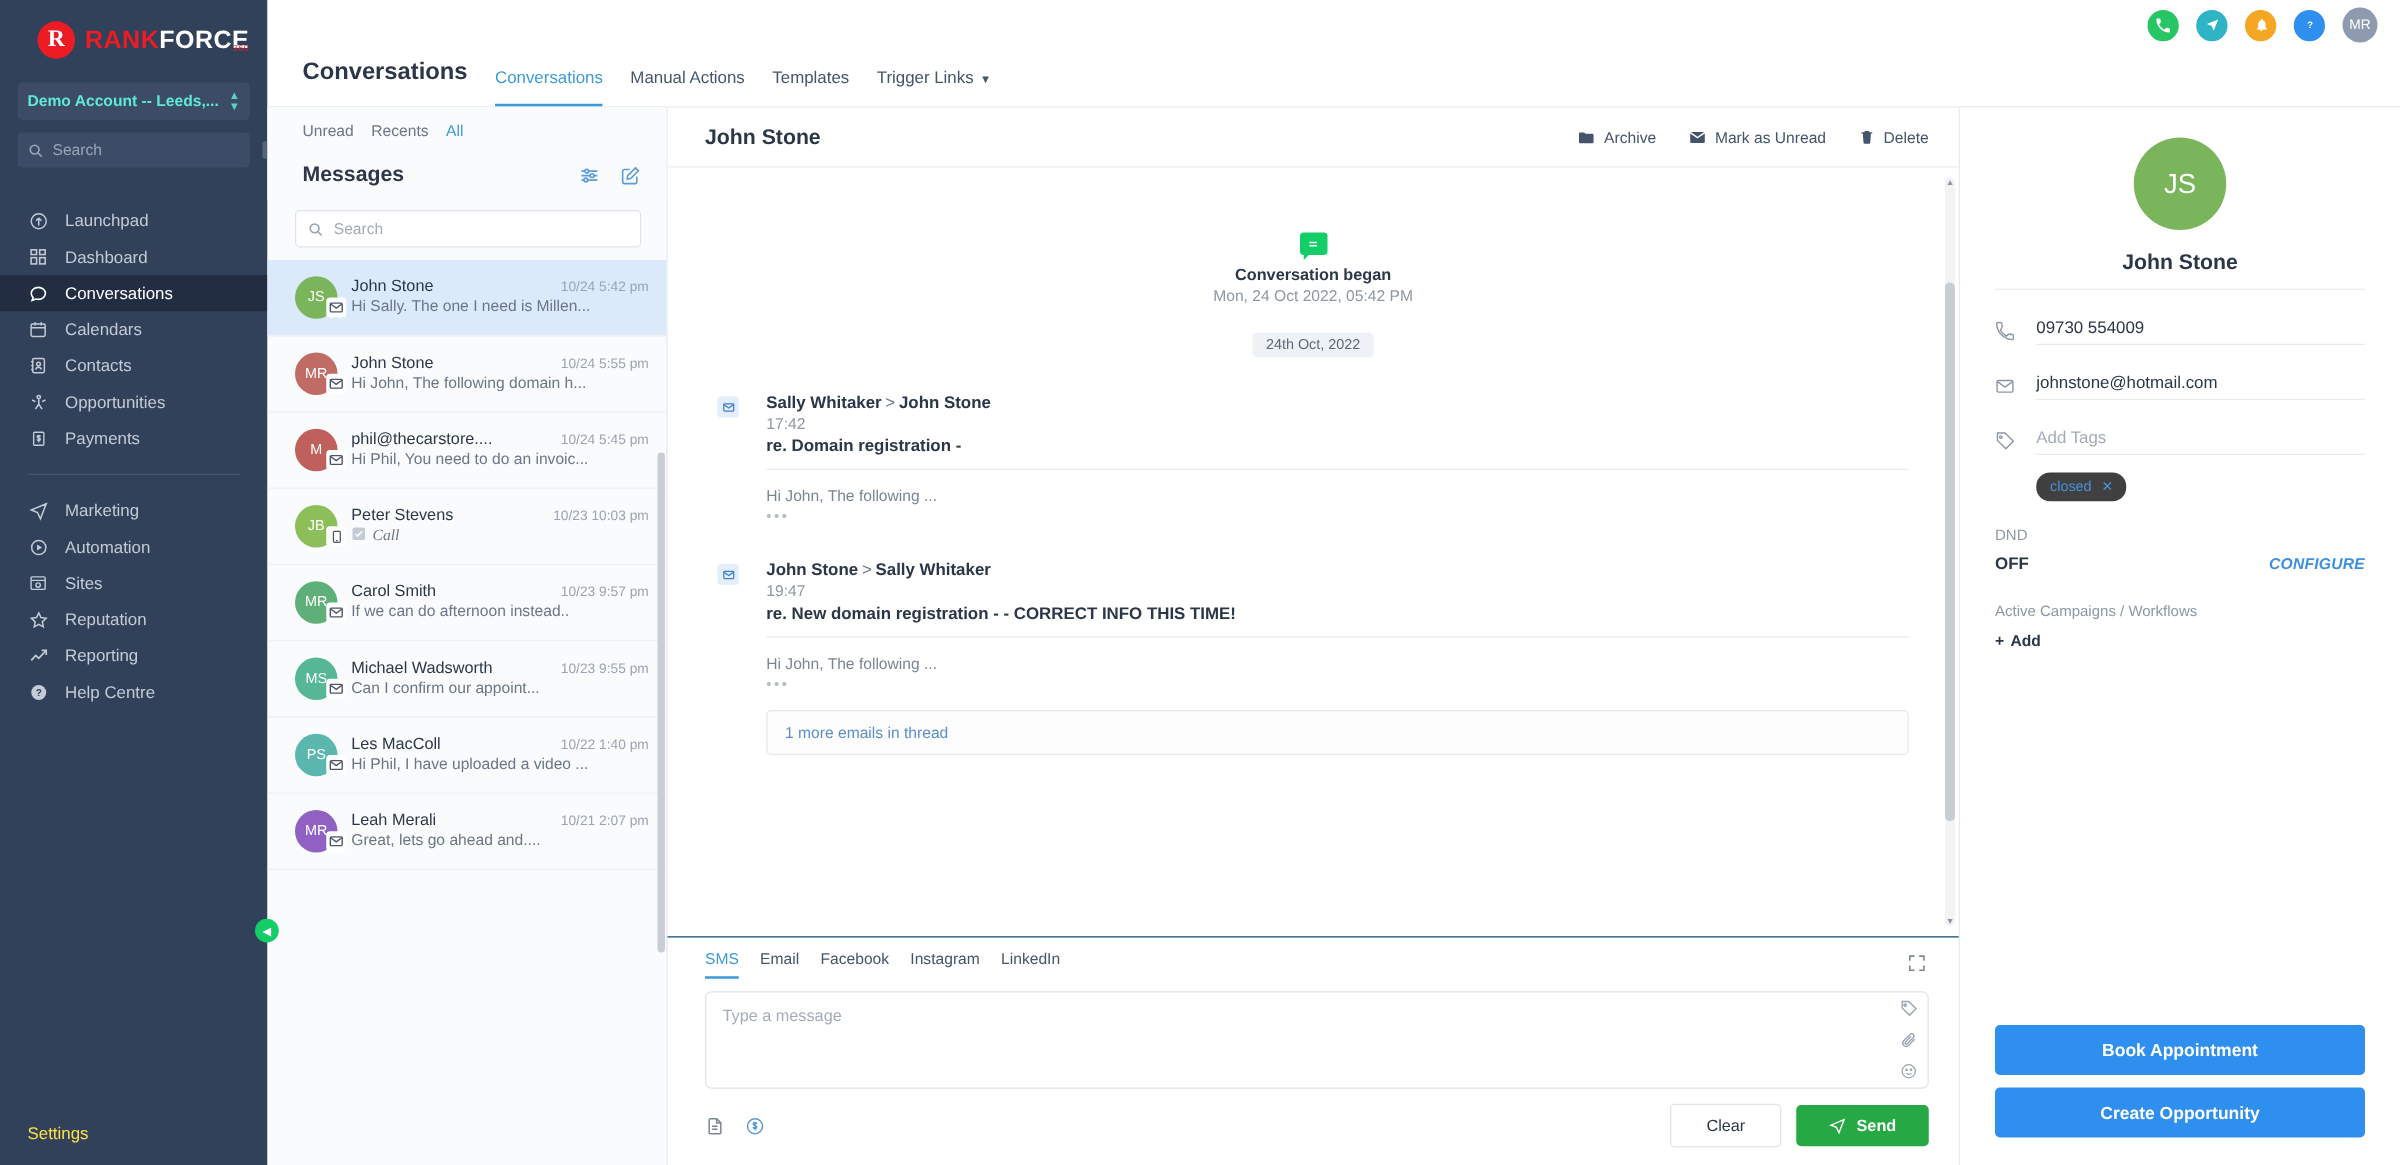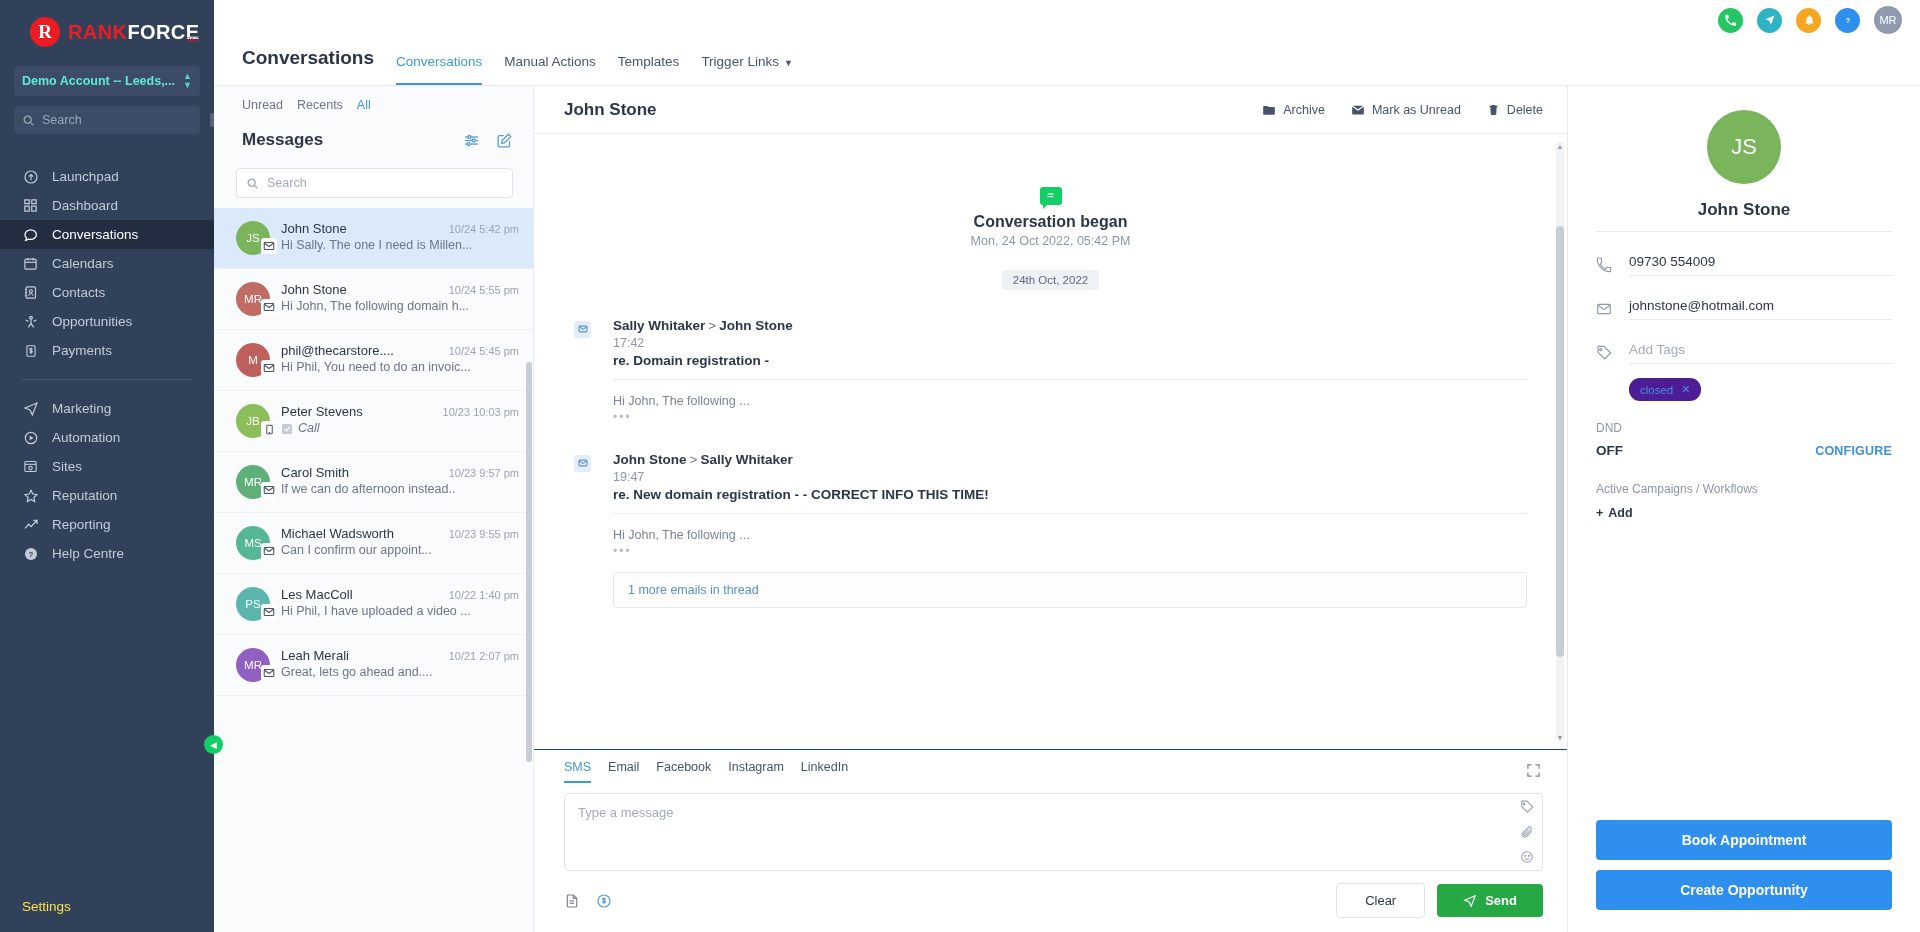--- a/index.html
+++ b/index.html
@@ -162,21 +162,21 @@
   .conv-top { display: flex; align-items: baseline; gap: 6px; }
   .conv-name {
     font-size: 13px; color: #2b3648; flex: 1;
     white-space: nowrap; overflow: hidden; text-overflow: ellipsis;
   }
   .conv-time { font-size: 11px; color: #9aa4b2; white-space: nowrap; }
   .conv-snip {
     font-size: 12.5px; color: #6b7687; margin-top: 2px;
     white-space: nowrap; overflow: hidden; text-overflow: ellipsis;
   }
-  .conv-snip.call { font-style: italic; display: flex; align-items: flex-end; gap: 5px; }
+  .conv-snip.call { font-style: italic; display: flex; align-items: flex-start; gap: 5px; font-family: Liberation Serif, serif; }
   .list-scroll {
     position: absolute; right: 1px; top: 0; width: 6px; background: #c9ced6;
     border-radius: 3px;
   }
 
   
   .thread-pane {
     flex: 1; display: flex; flex-direction: column; min-width: 0;
     border-right: 1px solid #e8eaee; background: #fff;
   }
@@ -195,21 +195,21 @@
   .conv-began { text-align: center; margin-top: 24px; }
   .began-ico {
     width: 22px; height: 18px; background: #13ce66; border-radius: 3px;
     display: inline-flex; align-items: center; justify-content: center;
     position: relative; color: #fff; font-size: 11px; margin-bottom: 8px;
   }
   .began-ico::after {
     content: ''; position: absolute; bottom: -4px; left: 3px;
     border-left: 5px solid #13ce66; border-bottom: 5px solid transparent;
   }
-  .began-title { font-size: 16px; color: #2b3648; font-weight: 600; }
+  .began-title { font-size: 13px; color: #2b3648; font-weight: 600; }
   .began-sub { font-size: 12.5px; color: #8d97a6; margin-top: 3px; }
   .date-chip {
     display: block; margin: 22px auto 0 auto; width: fit-content;
     background: #eef1f5; color: #5d6877; font-size: 11.5px;
     padding: 4px 11px; border-radius: 4px;
   }
   .msg { display: flex; gap: 22px; margin-top: 28px; justify-content: flex-end; }
   .msg-ico {
     width: 17px; height: 17px; border-radius: 3px; background: #e4eefb;
     color: #3e7fcb; display: flex; align-items: center; justify-content: center;
@@ -301,28 +301,28 @@
   }
   .c-field .fico { color: #8d97a6; flex: 0 0 18px; display: flex; }
   .c-field .fval {
     flex: 1; border-bottom: 1px solid #e8eaee; padding-bottom: 6px;
     font-size: 13.5px; color: #2b3648;
   }
   .c-field .fval.ph { color: #a3abb8; }
   .tag-row { margin: 14px 0 0 33px; }
   .tag {
     display: inline-flex; align-items: center; gap: 8px;
-    background: #4c1d95; color: #4a90d9; font-size: 11.5px;
+    background: #404040; color: #4a90d9; font-size: 11.5px;
     padding: 5px 11px; border-radius: 11px; text-align: center;
   }
   .tag .x { cursor: pointer; font-size: 11px; }
   .dnd-label { font-size: 12px; color: #8d97a6; margin-top: 20px; }
   .dnd-row { display: flex; align-items: center; margin-top: 8px; }
   .dnd-state { font-size: 13.5px; color: #2b3648; font-weight: 700; flex: 1; }
-  .dnd-config { font-size: 12.5px; color: #3e8fe0; cursor: pointer; font-weight: 600; letter-spacing: .2px; }
+  .dnd-config { font-size: 12.5px; color: #3e8fe0; cursor: pointer; font-weight: 600; letter-spacing: .2px; font-style: italic; }
   .camp-label { font-size: 12px; color: #8d97a6; margin-top: 24px; }
   .add-btn {
     margin-top: 10px; font-size: 12.5px; color: #2b3648; cursor: pointer;
     display: inline-flex; align-items: center; gap: 5px; font-weight: 600;
   }
   .c-bottom { margin-top: auto; padding-bottom: 22px; }
   .big-btn {
     display: block; width: 100%; background: #2f8fef; color: #fff; border: 0;
     border-radius: 4px; padding: 12px 0; font-size: 14px; font-weight: 600;
     cursor: pointer; font-family: inherit; margin-top: 10px;

